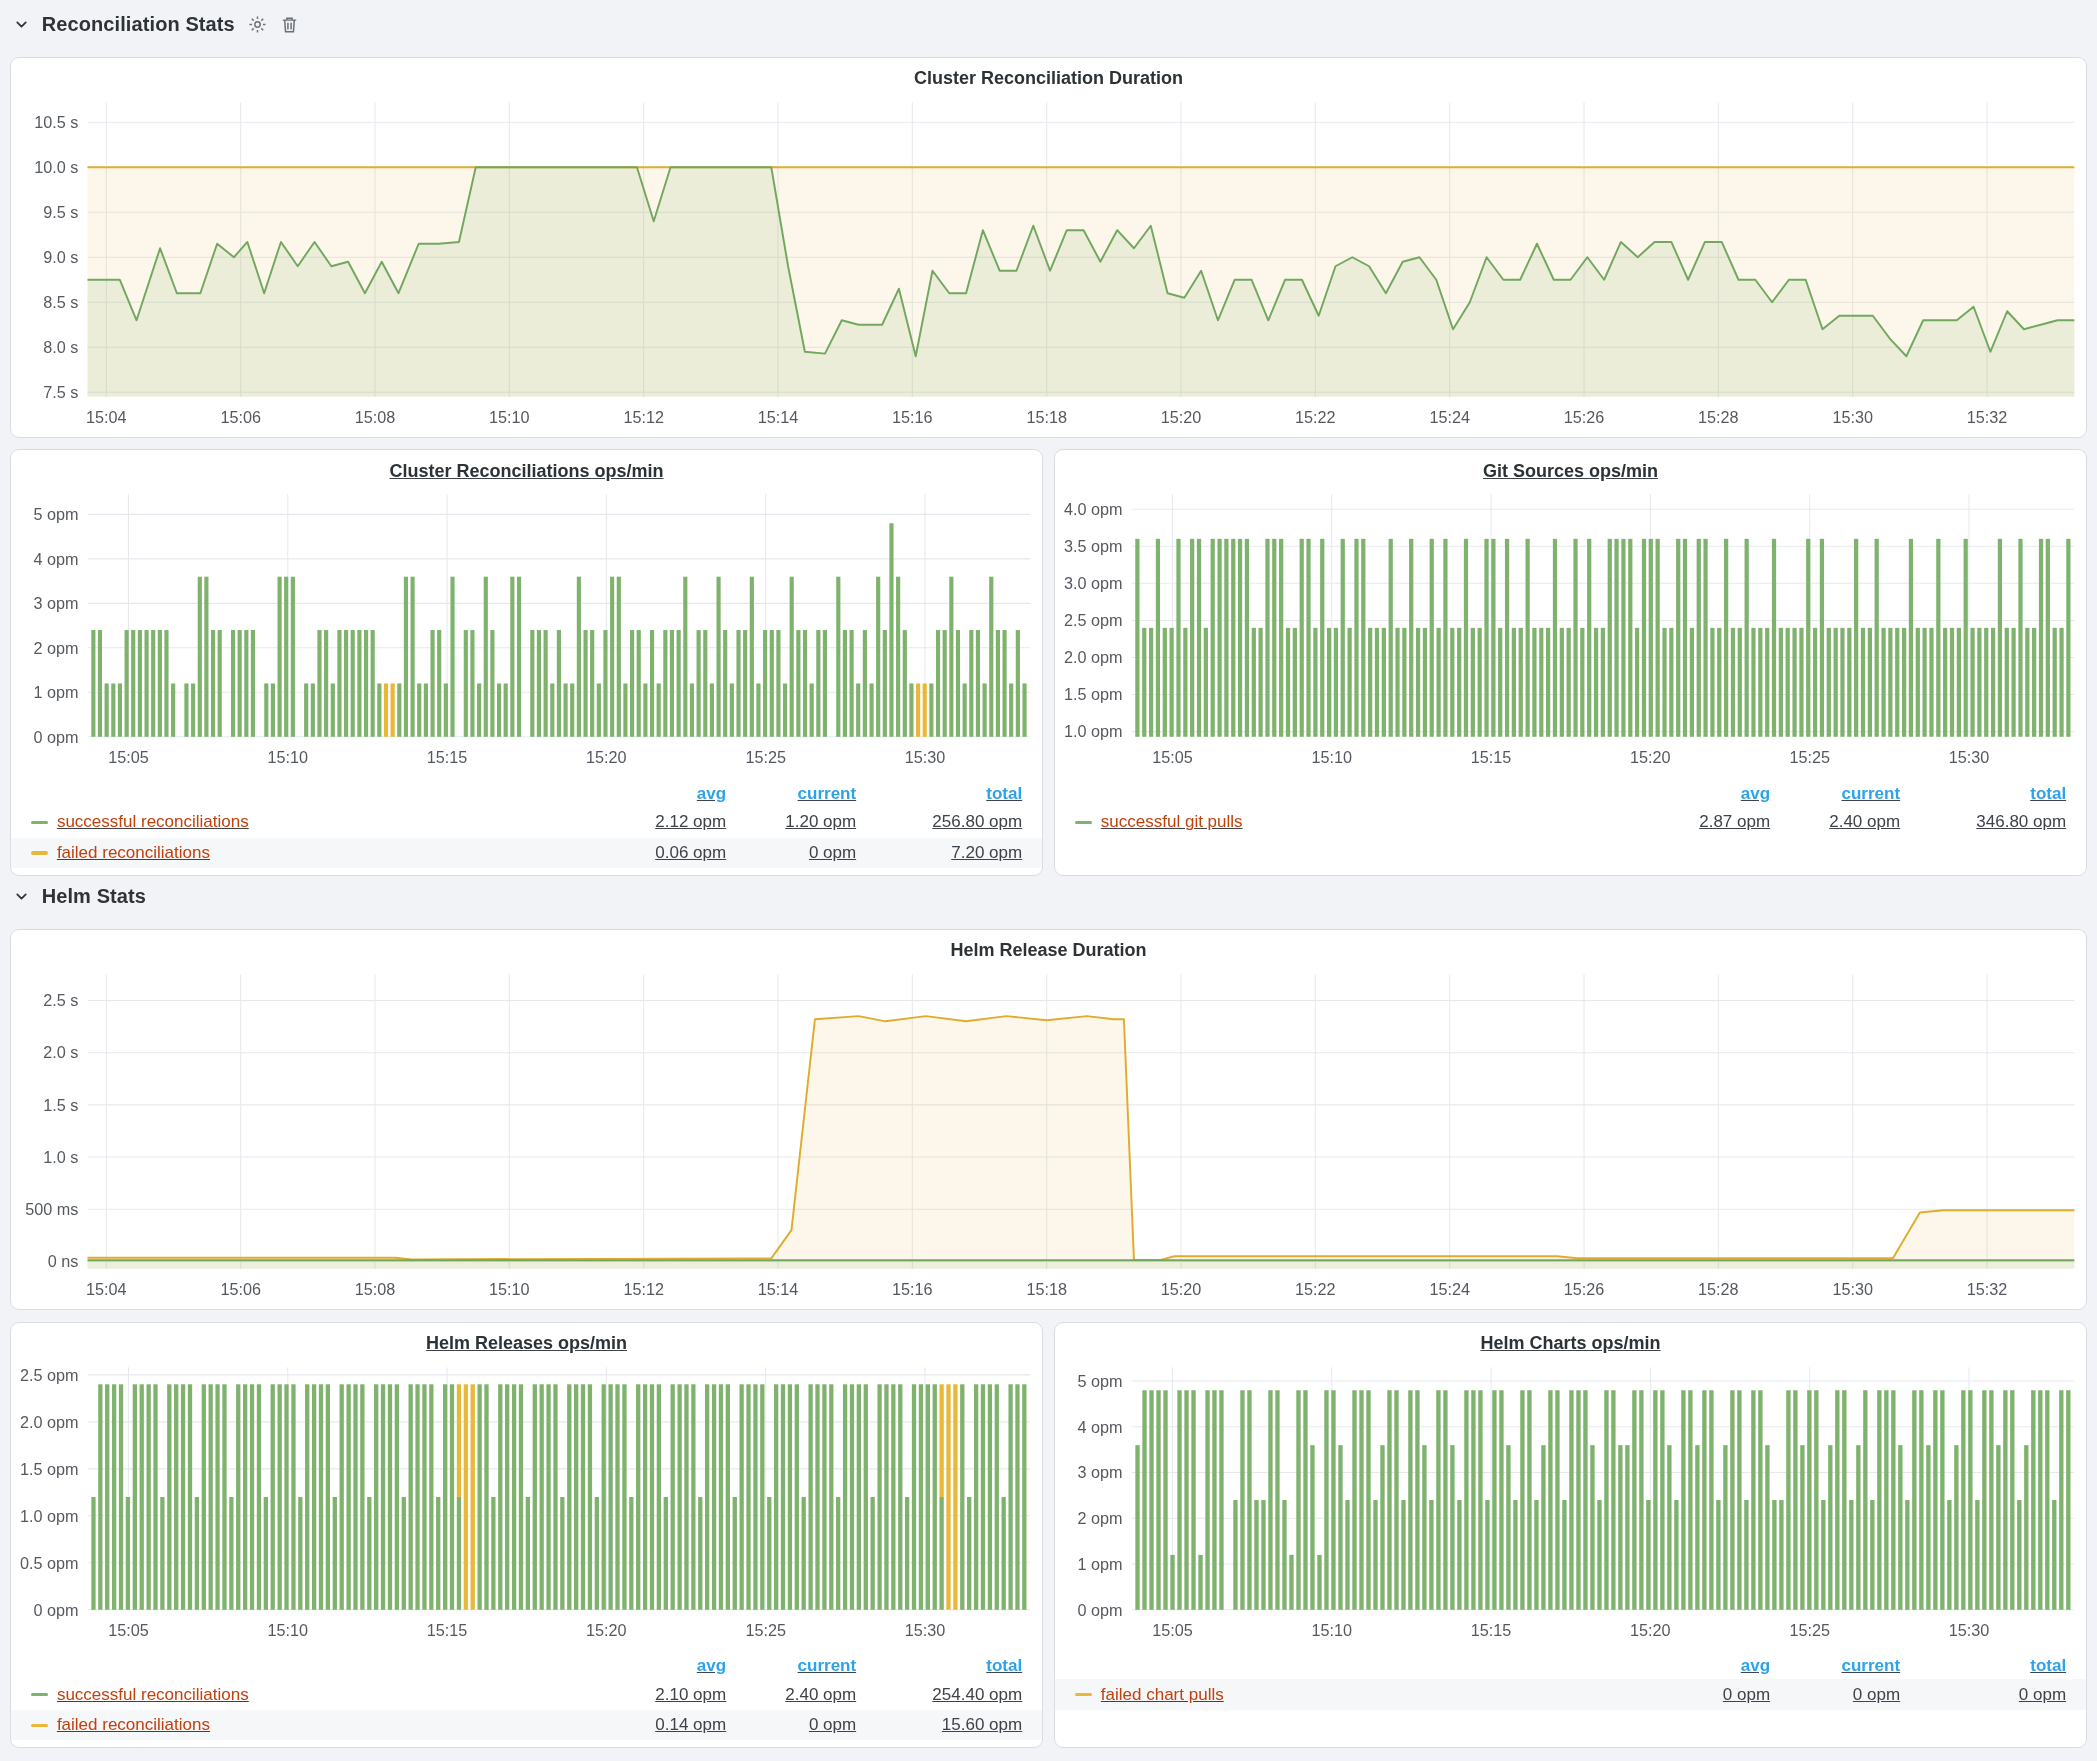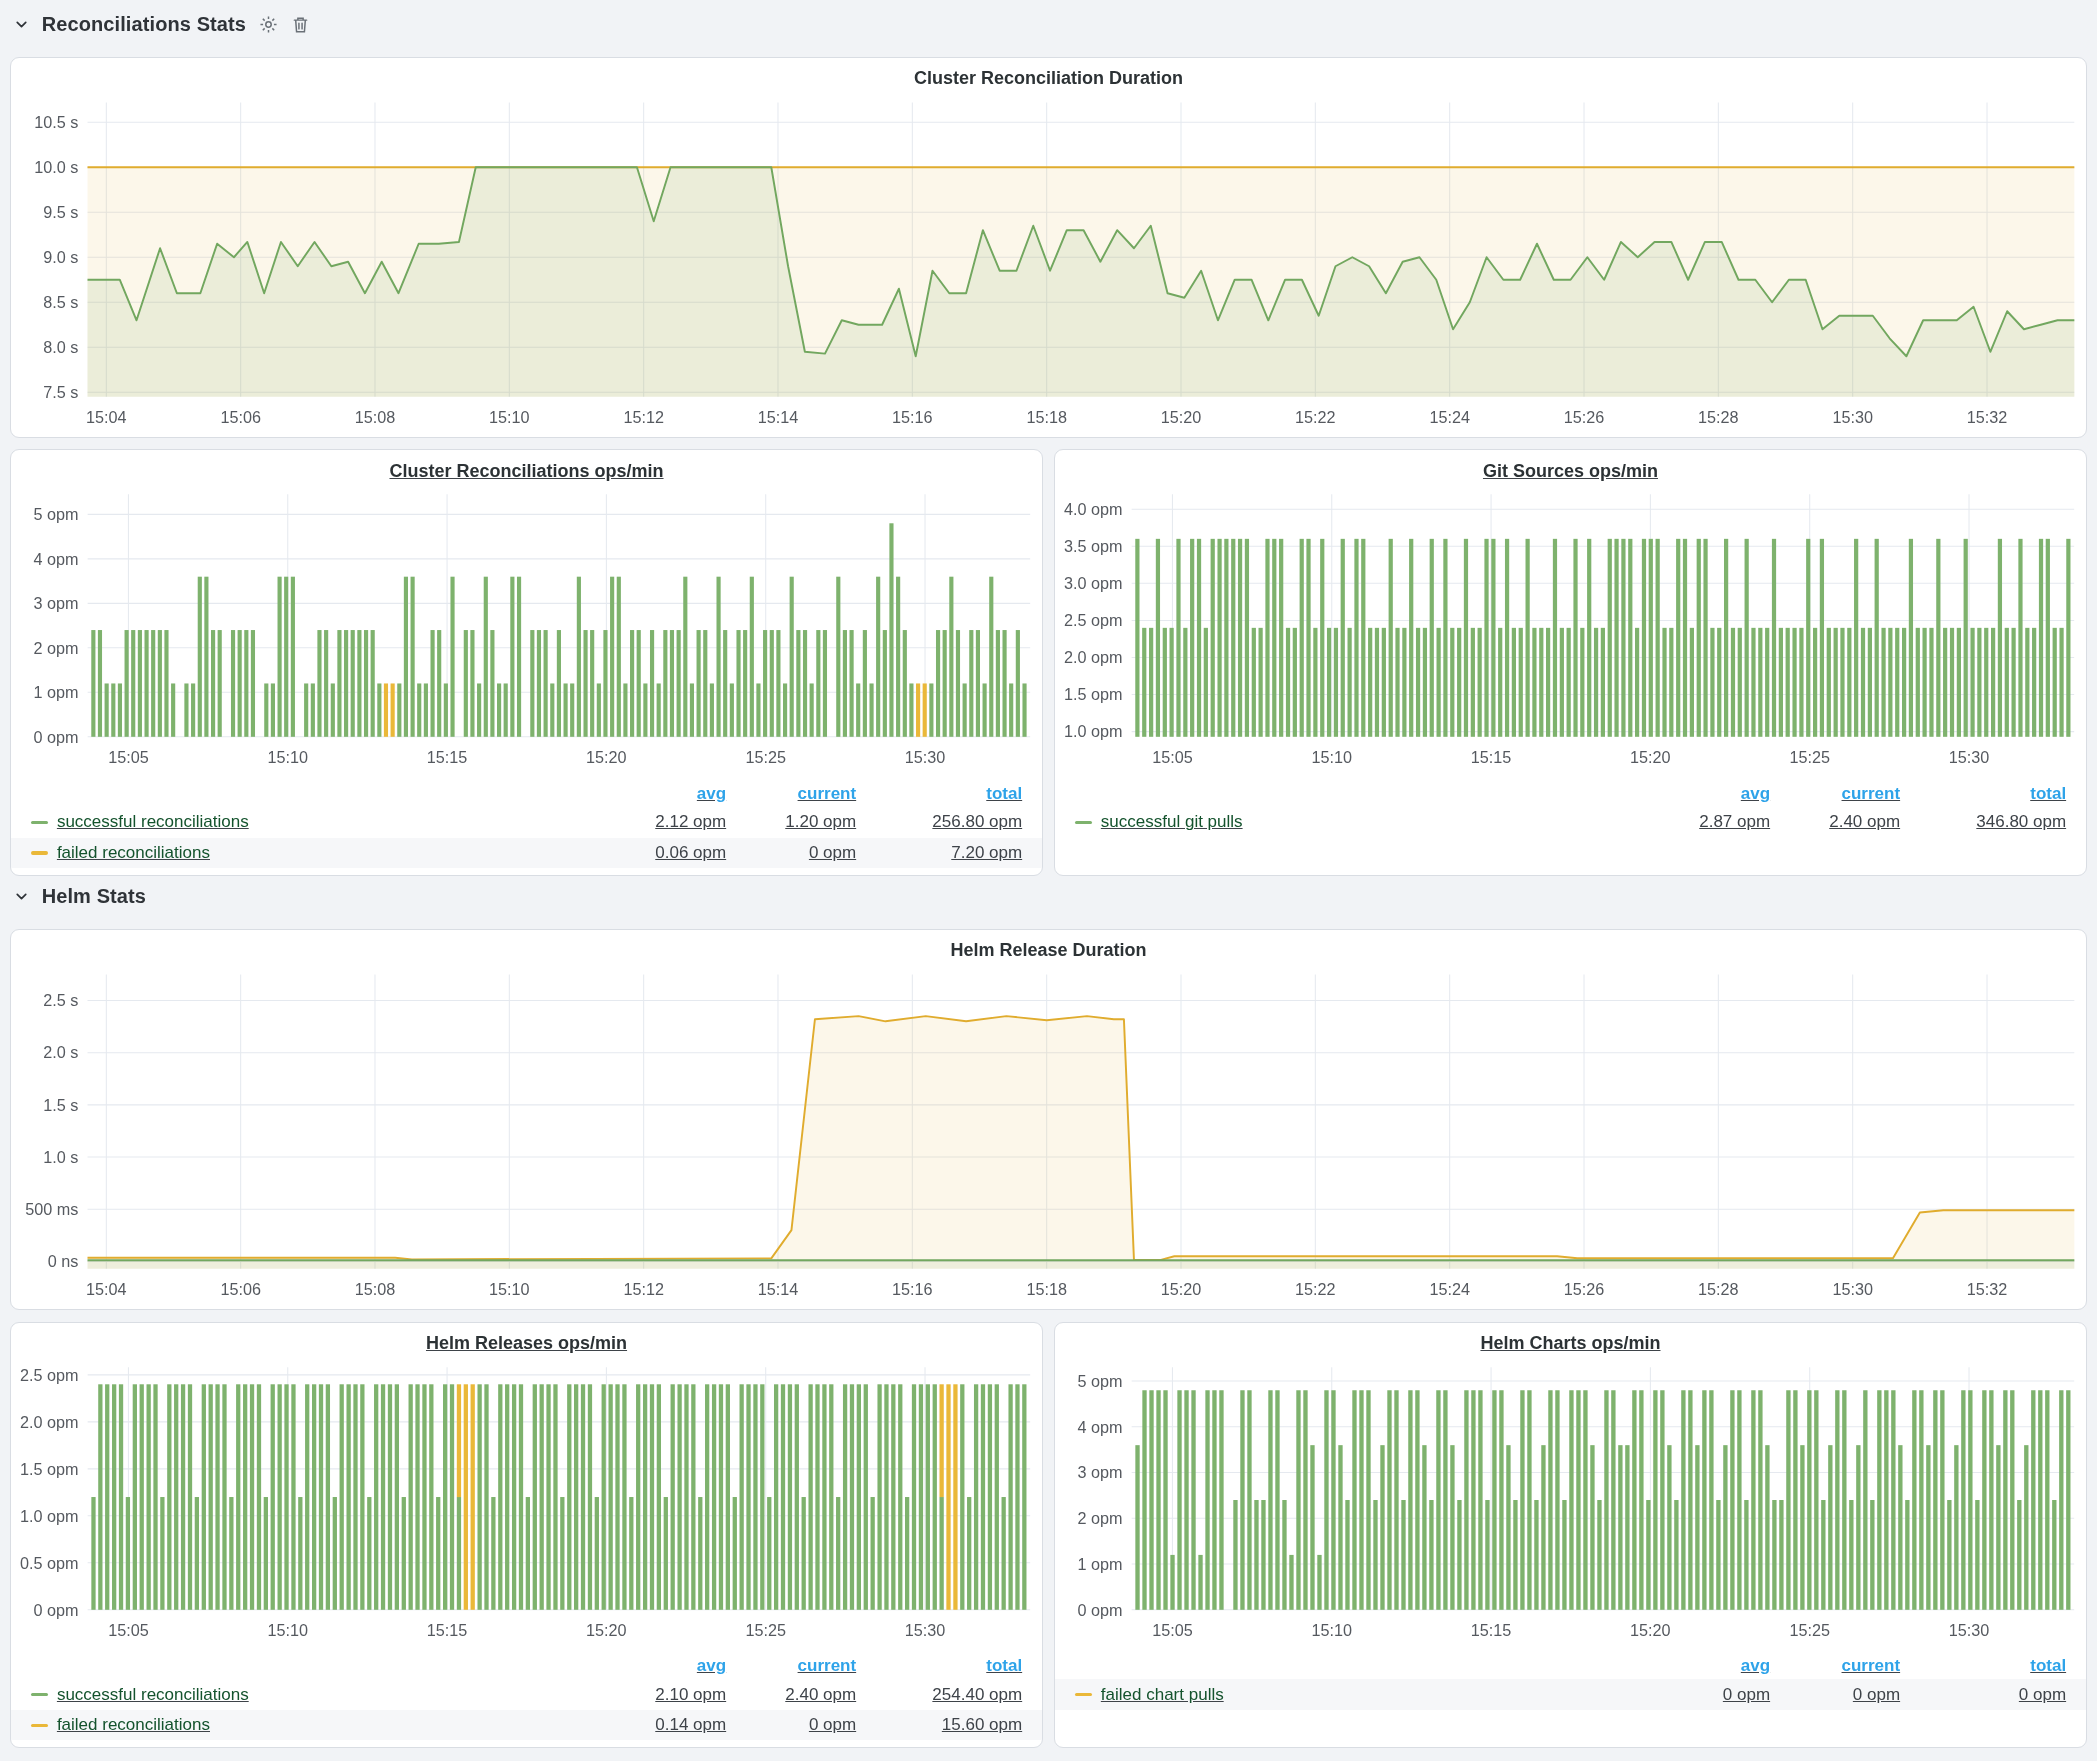--- a/index.html
+++ b/index.html
@@ -16,34 +16,34 @@
   .row .panel { flex:1;text-decoration:underline; }
   .panel.full { margin-top:11.7px; }
   .chart { width:100%; }
   .chart-tall { height:345px; }
   .chart-mid { height:293px; }
   svg text { font-family:"Liberation Sans",sans-serif; }
   .legend { padding:3.9px 0 6.5px 0; }
   .legend-row { display:flex; align-items:center; height:30.5px; padding:0 19.5px 0 19.5px; }
   .legend-row.head { height:26px; }
   .legend-row.stripe { background:#f6f7f9; }
-  .l-label-cell { flex:1; display:flex; align-items:center; gap:9px; font-size:17px; color:#14532d; cursor:pointer; }
+  .l-label-cell { flex:1; display:flex; align-items:center; gap:9px; font-size:17px; color:#c2410c; cursor:pointer; }
   .l-dash { width:17px; height:3.2px; border-radius:1.9px; display:inline-block; }
   .l-col { width:130px; text-align:right; font-size:17px; color:#3e4349; }
   .l-col.total { width:166px; }
   .l-col.head { color:#2ea3e9; font-weight:700; cursor:pointer; }
 </style>
 </head>
 <body>
 
 <div class="section-header">
   <svg class="chev" viewBox="0 0 24 24">
       <polyline points="6,9 12,15 18,9" fill="none" stroke="#2f3338" stroke-width="2.4" stroke-linecap="round" stroke-linejoin="round"></polyline>
     </svg>
-  <span class="section-title">Reconciliations Stats</span>
+  <span class="section-title">Reconciliation Stats</span>
   <svg class="hicon" viewBox="0 0 24 24">
     <g fill="none" stroke="currentColor" stroke-width="1.7">
       <circle cx="12" cy="12" r="3.1"></circle>
       <path d="M12 2.8v3M12 18.2v3M2.8 12h3M18.2 12h3M5.5 5.5l2.1 2.1M16.4 16.4l2.1 2.1M18.5 5.5l-2.1 2.1M7.6 16.4l-2.1 2.1"></path>
     </g>
   </svg>
   <svg class="hicon" viewBox="0 0 24 24">
     <g fill="none" stroke="currentColor" stroke-width="1.7" stroke-linecap="round">
       <path d="M5 7h14M9 7V4.8h6V7M6.5 7l1 13.4h9l1-13.4"></path>
       <path d="M10.2 10.5v6.5M13.8 10.5v6.5"></path>

